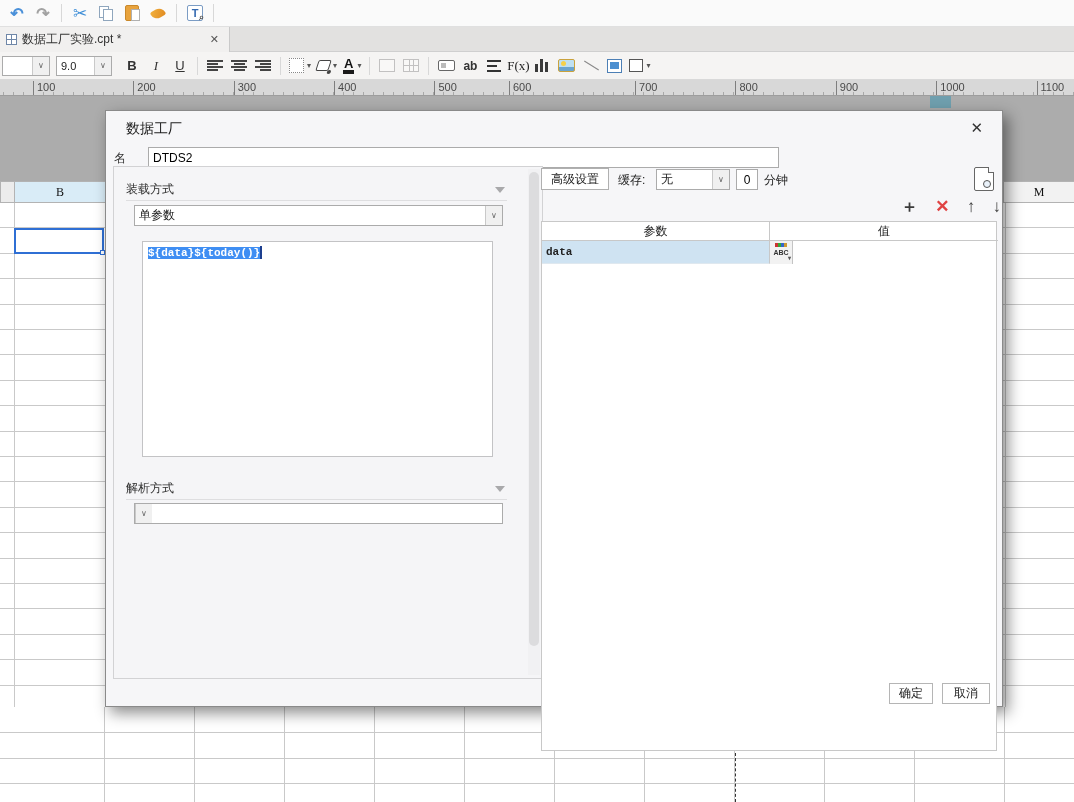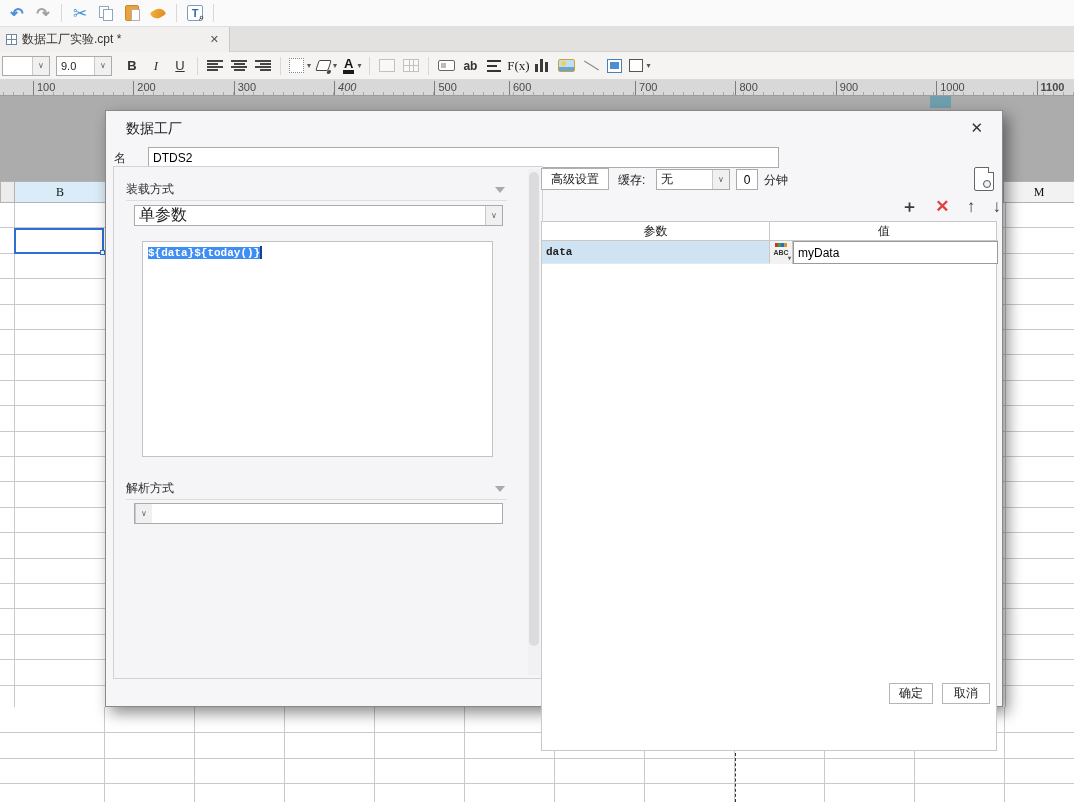--- a/index.html
+++ b/index.html
@@ -321,28 +321,28 @@
     <div class="drop-pair">
       <span class="rect-ico"></span>
       <span class="drop-arrow">▾</span>
     </div>
   </div>
 
   <div class="ruler" id="ruler">
       <span class="rnum" style="left: 33px;">100</span>
       <span class="rnum" style="left: 133.35px;">200</span>
       <span class="rnum" style="left: 233.7px;">300</span>
-      <span class="rnum" style="left: 334.05px; font-style: italic;">400</span>
+      <span class="rnum" style="left: 334.05px;">400</span>
       <span class="rnum" style="left: 434.4px;">500</span>
       <span class="rnum" style="left: 509px;">600</span>
       <span class="rnum" style="left: 635.1px;">700</span>
       <span class="rnum" style="left: 735.45px;">800</span>
       <span class="rnum" style="left: 835.8px;">900</span>
       <span class="rnum" style="left: 936.15px;">1000</span>
-      <span class="rnum" style="left: 1036.5px; font-weight: bold;">1100</span>
+      <span class="rnum" style="left: 1036.5px;">1100</span>
     </div>
 
   <div class="canvas">
     <div class="page-marker"></div>
     <div class="corner-cell"></div>
     <div class="colhdr-b">B</div>
     <div class="colhdr-m">M</div>
     <div class="grid-left"></div>
     <div class="grid-right"></div>
     <div class="grid-bottom"></div>
@@ -359,21 +359,21 @@
         <span class="name-label">名字:</span>
         <input class="name-input" type="text" value="DTDS2" style="">
       </div>
 
       <div class="left-panel">
         <div class="sect-hdr" style="top:12px">
           <span>装载方式</span>
           <span class="tri"></span>
         </div>
         <div class="combo panel-combo" style="top:38px">
-          <span class="cval" style="font-size:16px">单参数</span>
+          <span class="cval" style="font-size:12px">单参数</span>
           <span class="cbtn">∨</span>
         </div>
         <div class="code-box" style="top:74px; height:216px">
           <span class="code-sel">${data}${today()}</span><span class="caret"></span>
         </div>
         <div class="sect-hdr" style="top:311px">
           <span>解析方式</span>
           <span class="tri"></span>
         </div>
         <div class="combo panel-combo" style="top:336px">
@@ -406,21 +406,20 @@
 
       <div class="param-table">
         <div class="pt-hdr pt-hdr-param">参数</div>
         <div class="pt-hdr pt-hdr-value">值</div>
         <div class="pt-row">
           <div class="pt-cell-param">data</div>
           <div class="pt-type-ico">
             <span class="rainbow"></span><span>ABC</span>
             <span class="tiny-arr">▾</span>
           </div>
-          <input class="pt-value-input" type="text" value="myData" style="">
         </div>
       </div>
 
       <div class="dlg-btn btn-ok">确定</div>
       <div class="dlg-btn btn-cancel">取消</div>
     </div>
   </div>
 
 </div>
 

